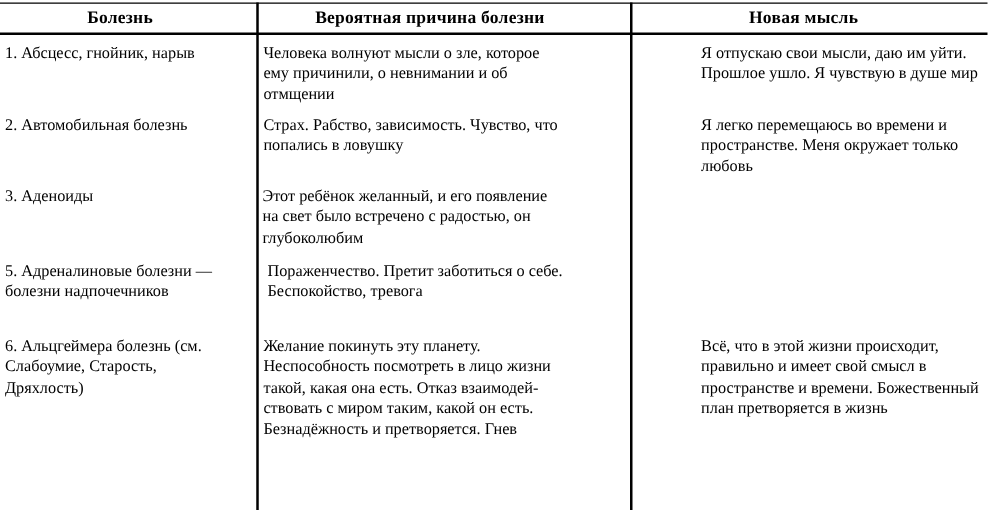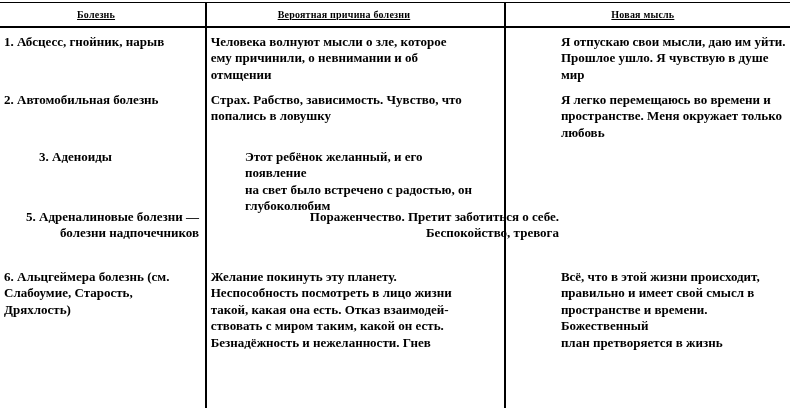--- a/index.html
+++ b/index.html
@@ -56,25 +56,24 @@
     left: 0;
     width: 790px;
     height: 22px;
     display: flex;
   }
   .th {
     display: flex;
     align-items: center;
     justify-content: center;
     font-weight: bold;
-    font-size: 10px;
+    font-size: 14px;
     line-height: 1;
     letter-spacing: 0.2px;
     box-sizing: border-box;
-    text-decoration: underline;
   }
   .th.col1 { width: 205px; }
   .th.col2 { width: 324px; }
   .th.col3 { width: 314px; }
 
   
   .tbody {
     position: absolute;
     top: 28px;
     left: 0;
@@ -84,44 +83,43 @@
     display: flex;
     align-items: flex-start;
     box-sizing: border-box;
   }
   .td {
     box-sizing: border-box;
     font-size: 13px;
     line-height: 16.4px;
     padding-top: 6px;
     white-space: pre-line;
-    font-weight: bold;
   }
   .td.col1 {
     width: 205px;
     padding-left: 4px;
     padding-right: 6px;
   }
   .td.col2 {
     width: 360px;
     padding-left: 9px;
     padding-right: 6px;
   }
   .td.col3 {
     width: 238px;
     padding-left: 5px;
     padding-right: 4px;
   }
 
   
   .trow.r1 { height: 58px; }
   .trow.r2 { height: 57px; }
-  .trow.r3 { height: 60px; margin-left: 35px; }
+  .trow.r3 { height: 60px; }
   .trow.r4 { height: 53px; }
-  .trow.r5 { height: 60px; text-align: right; }
+  .trow.r5 { height: 60px; }
   .trow.r6 { height: 92px; }
 </style>
 </head>
 <body>
 
 <div id="table-root">
 
   <div class="rule-h top"></div>
   <div class="rule-h under-head"></div>
   <div class="rule-v c1"></div>
@@ -169,21 +167,21 @@
     </div>
 
     <div class="trow r6">
       <div class="td col1">6. Альцгеймера болезнь (см.
 Слабоумие, Старость,
 Дряхлость)</div>
       <div class="td col2">Желание покинуть эту планету.
 Неспособность посмотреть в лицо жизни
 такой, какая она есть. Отказ взаимодей-
 ствовать с миром таким, какой он есть.
-Безнадёжность и нежеланности. Гнев</div>
+Безнадёжность и претворяется. Гнев</div>
       <div class="td col3">Всё, что в этой жизни происходит,
 правильно и имеет свой смысл в
 пространстве и времени. Божественный
 план претворяется в жизнь</div>
     </div>
 
   </div>
 </div>
 
 </body></html>

